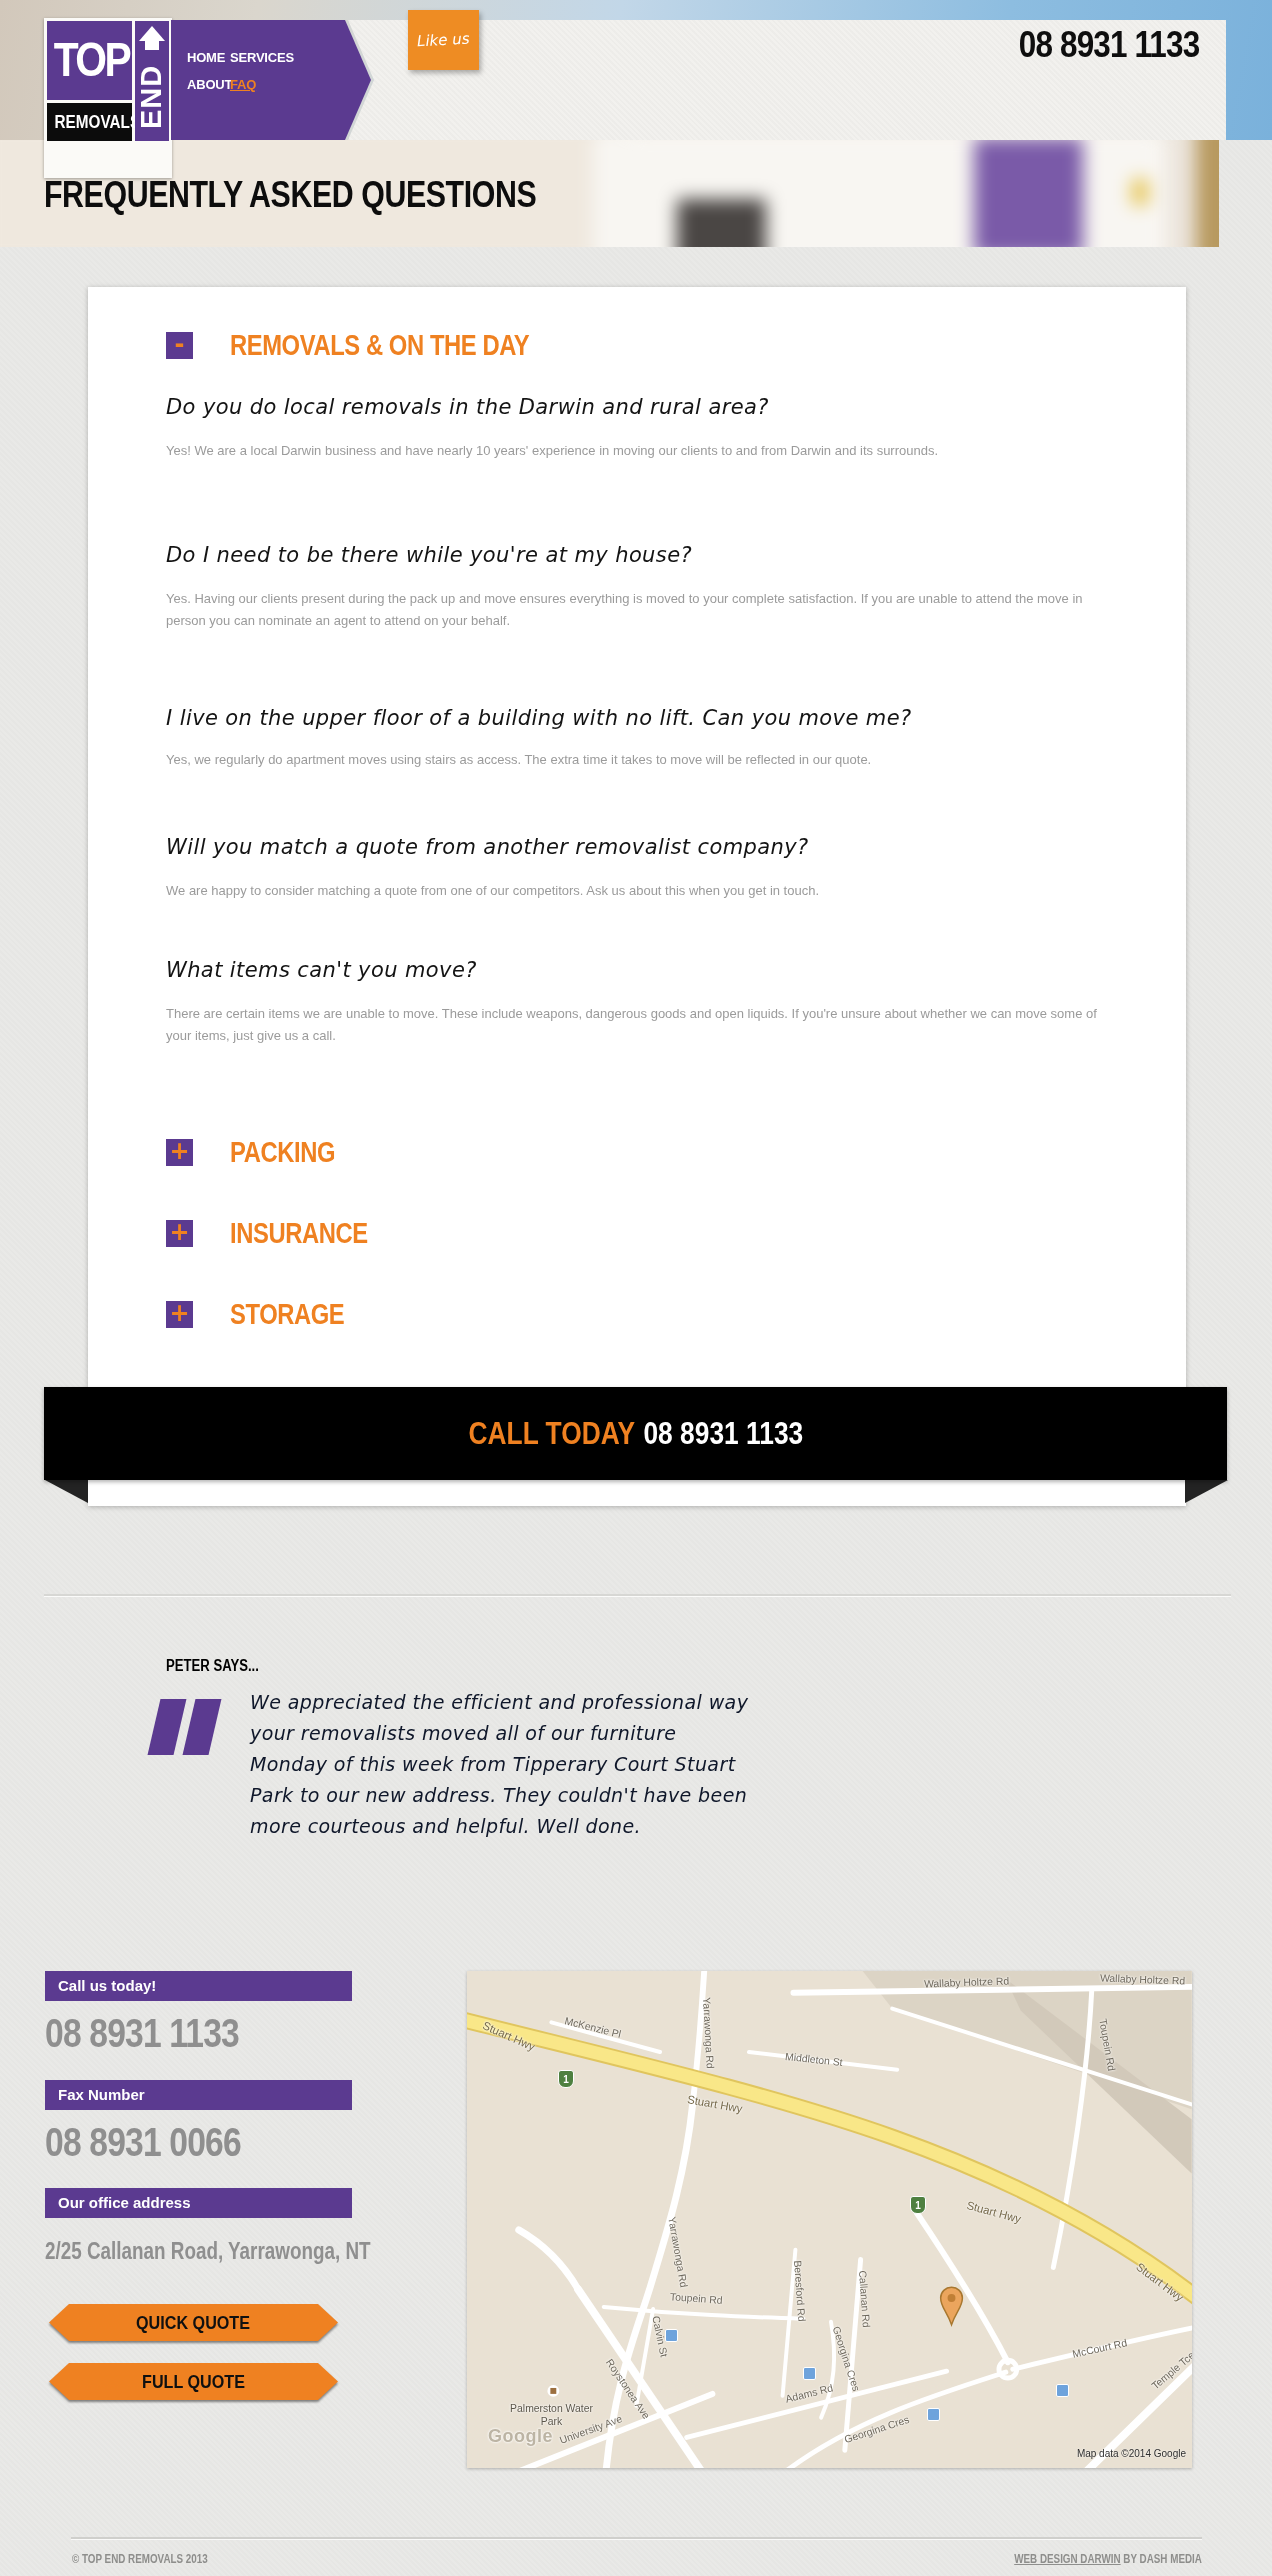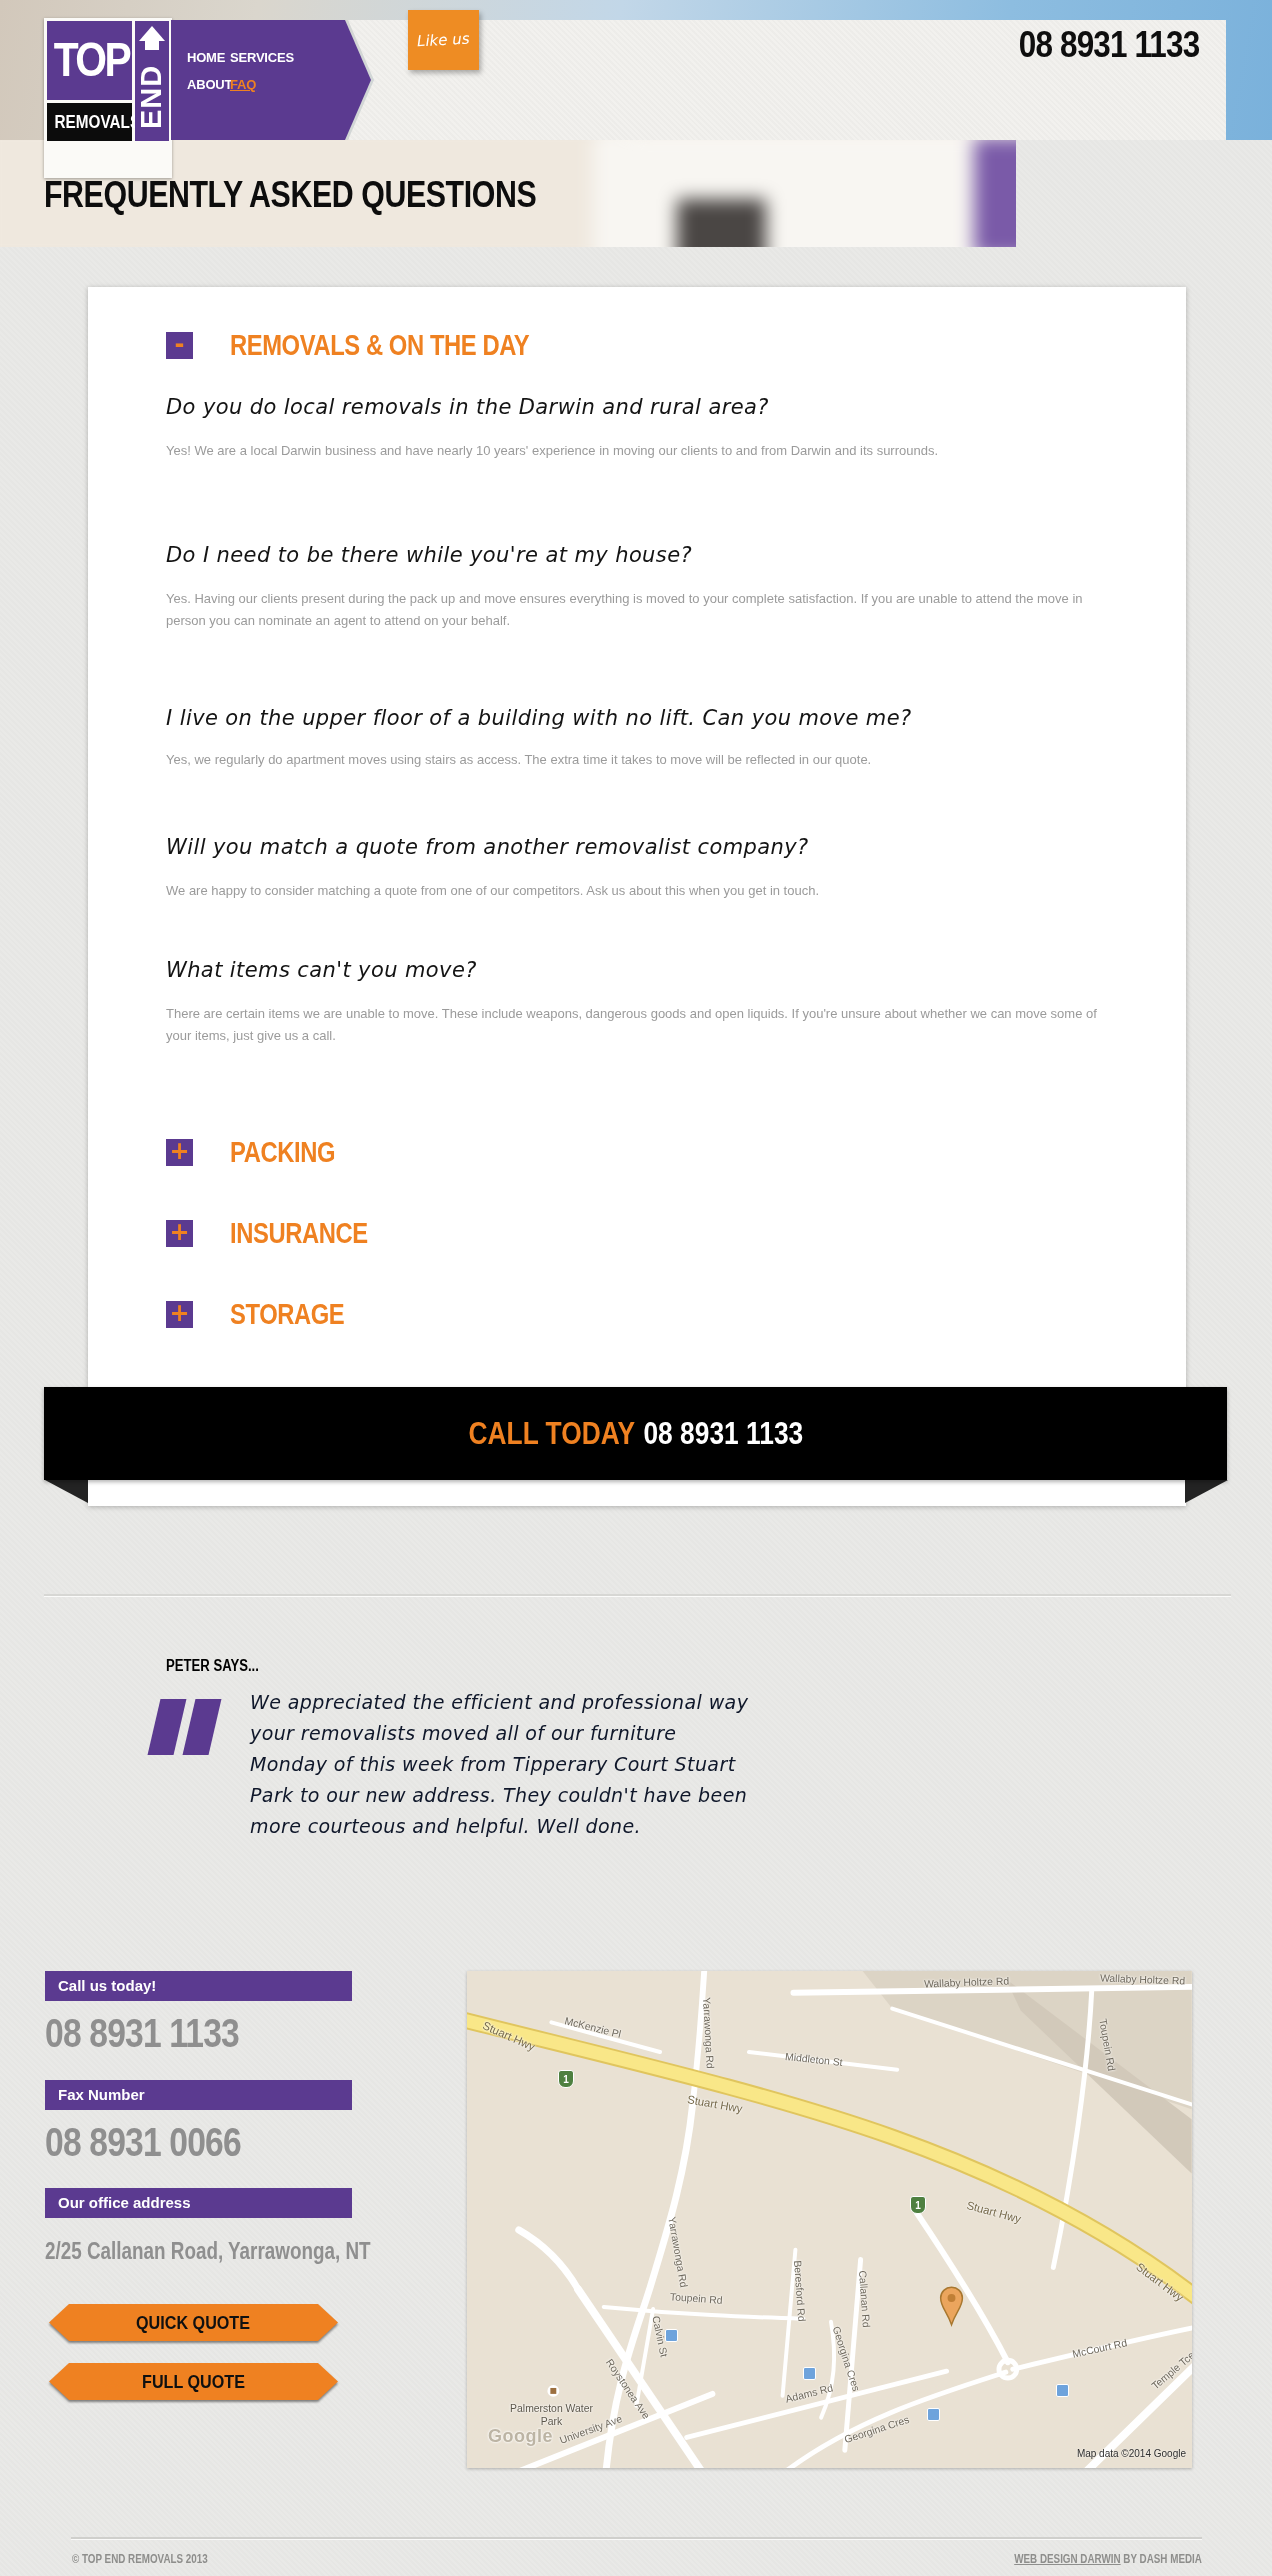--- a/index.html
+++ b/index.html
@@ -34,21 +34,21 @@
   .nav .r1{top:30px;} .nav .r2{top:57px;}
   .nav .c1{left:16px;} .nav .c2{left:59px;}
   .nav a.active{color:#ef8121;text-decoration:underline;}
   .like{position:absolute;left:408px;top:10px;width:71px;height:60px;background:#ee8c23;z-index:3;
     box-shadow:2px 3px 5px rgba(0,0,0,.3);display:flex;align-items:center;justify-content:center;}
   .like span{color:#fff;font-style:italic;font-size:15px;transform:rotate(-3deg);font-family:"DejaVu Sans",sans-serif;}
   .hphone{position:absolute;right:74px;top:24px;z-index:2;color:#0e0e0e;font-weight:800;font-size:37px;letter-spacing:-1px;}
   .hphone .cxc{transform-origin:100% 50%;}
 
   
-  #hero{position:absolute;left:0;top:140px;width:1016px;height:107px;background:#ece5dc;overflow:hidden;text-align:right;}
+  #hero{position:absolute;left:0;top:140px;width:1219px;height:107px;background:#ece5dc;overflow:hidden;text-align:right;}
   .hero-blur{position:absolute;inset:-20px;filter:blur(9px);}
   .hb{position:absolute;}
   .hero-title{position:absolute;left:44px;top:34px;font-size:37px;font-weight:800;color:#0d0d0d;letter-spacing:-0.5px;z-index:2;}
 
   
   .card{position:absolute;left:88px;top:287px;width:1098px;height:1219px;background:#fff;box-shadow:0 1px 5px rgba(0,0,0,.25);}
   .card-inner{padding:42px 79px 0 78px;}
   .sec-row{display:flex;align-items:center;}
   .sq{width:27px;height:27px;background:#5b3a90;color:#ef8121;font-weight:900;font-size:24px;line-height:24px;
     text-align:center;flex:0 0 27px;font-family:"DejaVu Sans",sans-serif;}

